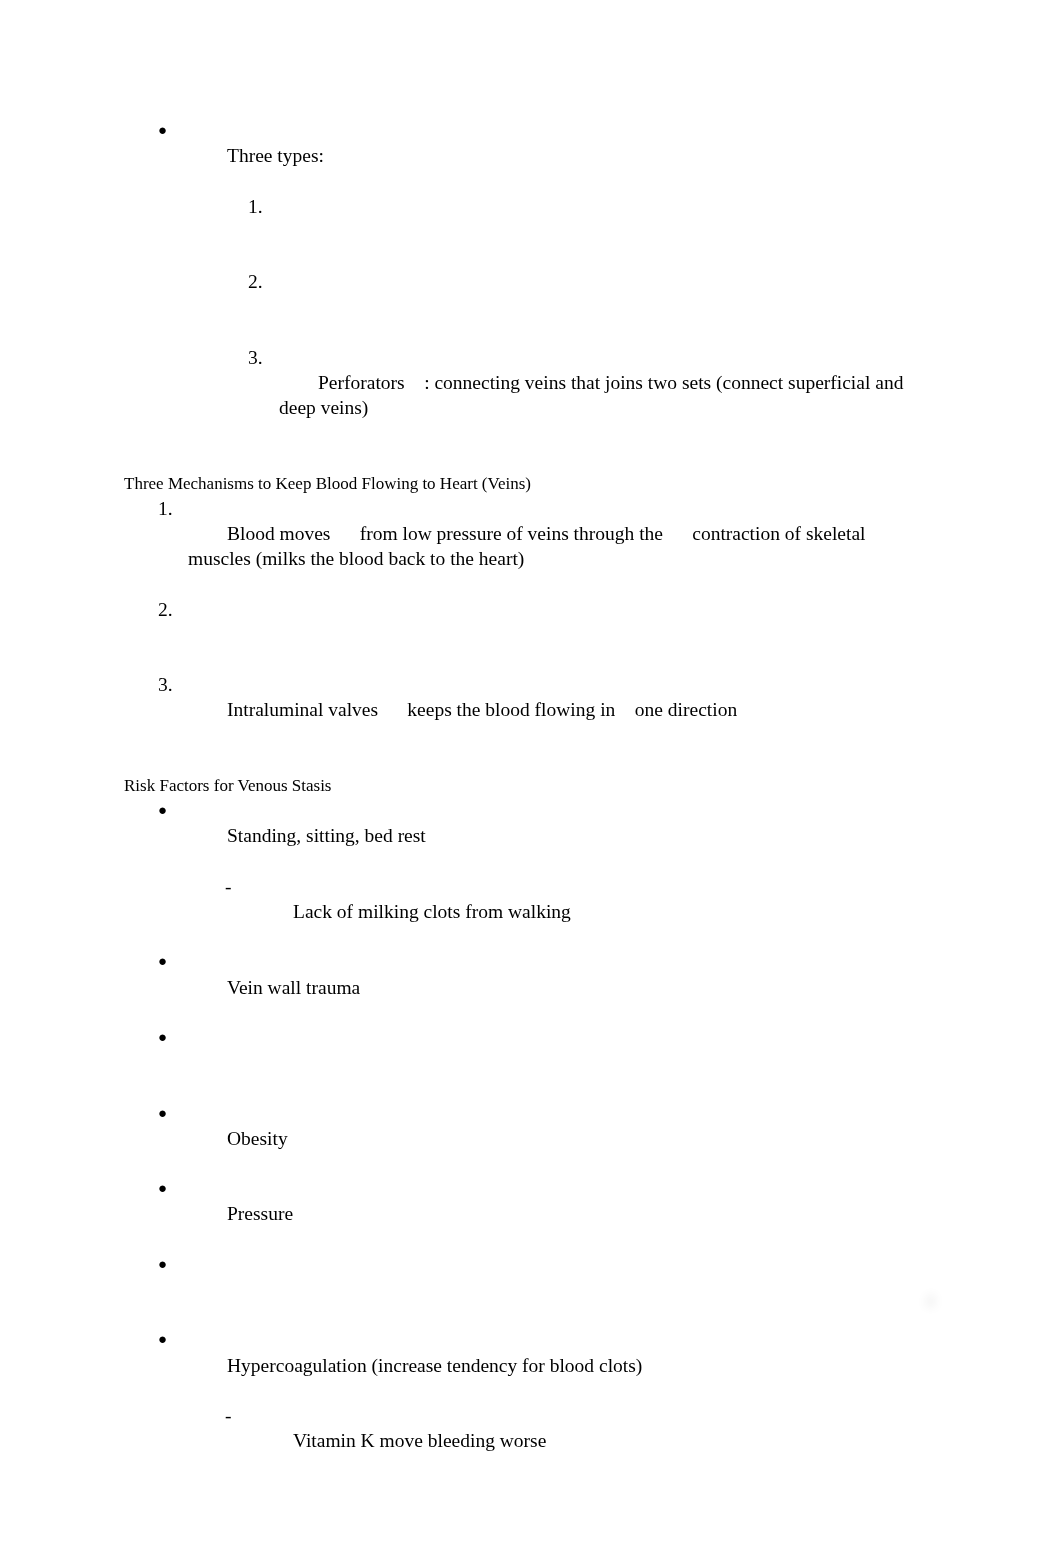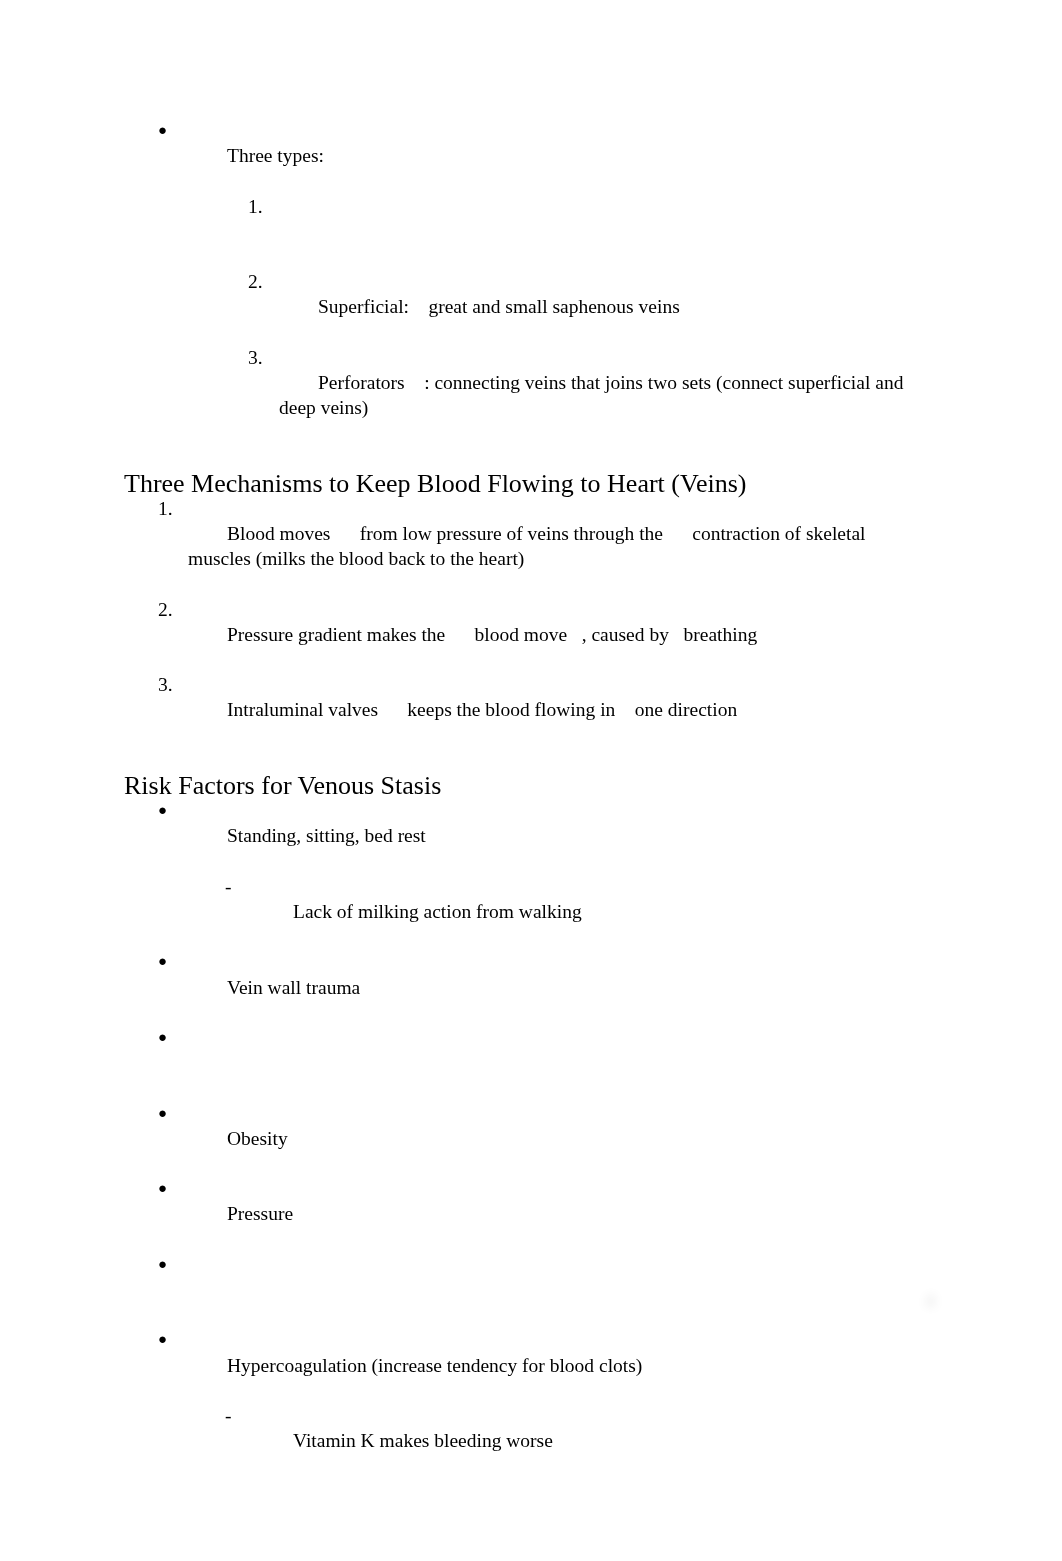--- a/index.html
+++ b/index.html
@@ -21,21 +21,21 @@
   }
   .content {
     position: absolute;
     left: 124px;
     top: 118px;
     width: 790px;
   }
 
   
   .heading {
-    font-size: 26px;
+    font-size: 17px;
     line-height: 25.2px;
     margin: 0 0 0 0;
     white-space: pre-wrap;
   }
   .spacer-lg { height: 25px; }
 
   
   ul.lvl1, ol.lvl1 {
     margin: 0;
     padding: 0;
@@ -121,72 +121,72 @@
     <ul class="lvl1">
       <li class="bullet1">
         <span class="marker">●</span><span>Three types:</span>
       </li>
     </ul>
     <ol class="lvl1">
       <li class="num2">
         <span class="marker">1.</span>
       </li>
       <li class="num2">
-        <span class="marker">2.</span><span>Superficial:    great and small saphenous veins</span>
+        <span class="marker">2.</span>
       </li>
       <li class="num2">
         <span class="marker">3.</span><span>Perforators    : connecting veins that joins two sets (connect superficial and deep veins)</span>
       </li>
     </ol>
 
     <div class="spacer-lg"></div>
 
     <div class="heading">Three Mechanisms to Keep Blood Flowing to Heart (Veins)</div>
     <ol class="lvl1">
       <li class="num1">
         <span class="marker">1.</span><span>Blood moves      from low pressure of veins through the      contraction of skeletal muscles (milks the blood back to the heart)</span>
       </li>
       <li class="num1">
-        <span class="marker">2.</span><span>Pressure gradient makes the      blood move   , caused by   breathing</span>
+        <span class="marker">2.</span>
       </li>
       <li class="num1">
         <span class="marker">3.</span><span>Intraluminal valves      keeps the blood flowing in    one direction</span>
       </li>
     </ol>
 
     <div class="spacer-lg"></div>
 
     <div class="heading">Risk Factors for Venous Stasis</div>
     <ul class="lvl1">
       <li class="bullet1">
         <span class="marker">●</span><span>Standing, sitting, bed rest</span>
       </li>
       <li class="dash2">
-        <span class="marker">-</span><span>Lack of milking action from walking</span>
+        <span class="marker">-</span><span>Lack of milking clots from walking</span>
       </li>
       <li class="bullet1">
         <span class="marker">●</span><span>Vein wall trauma</span>
       </li>
       <li class="bullet1">
         <span class="marker">●</span>
       </li>
       <li class="bullet1">
         <span class="marker">●</span><span>Obesity</span>
       </li>
       <li class="bullet1">
         <span class="marker">●</span><span>Pressure</span>
       </li>
       <li class="bullet1">
         <span class="marker">●</span>
       </li>
       <li class="bullet1">
         <span class="marker">●</span><span>Hypercoagulation (increase tendency for blood clots)</span>
       </li>
       <li class="dash2">
-        <span class="marker">-</span><span>Vitamin K makes bleeding worse</span>
+        <span class="marker">-</span><span>Vitamin K move bleeding worse</span>
       </li>
     </ul>
 
     <div class="spacer-lg"></div>
 
   </div>
 
   <div class="page-number">4</div>
 </div>
 

